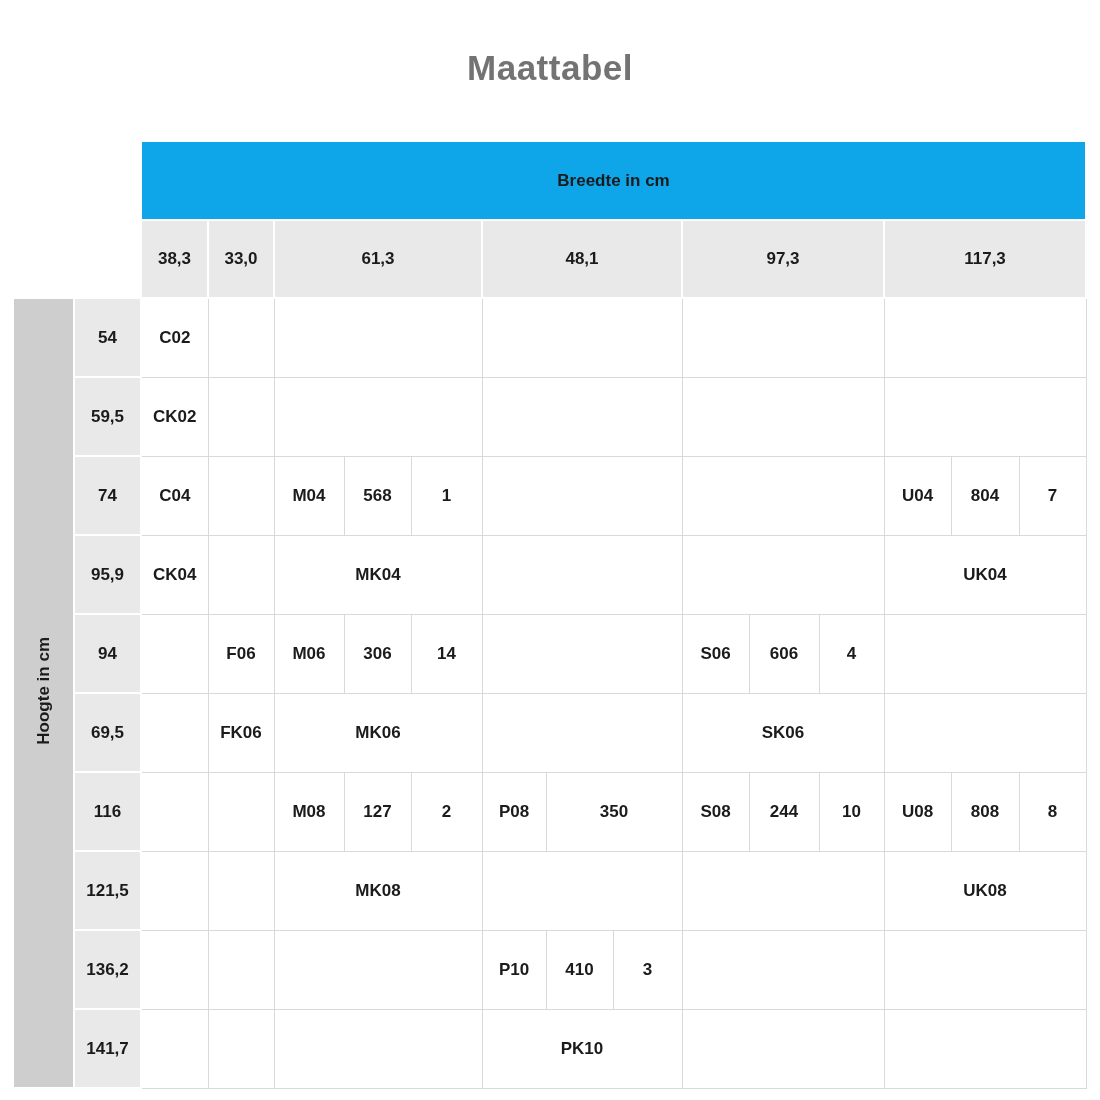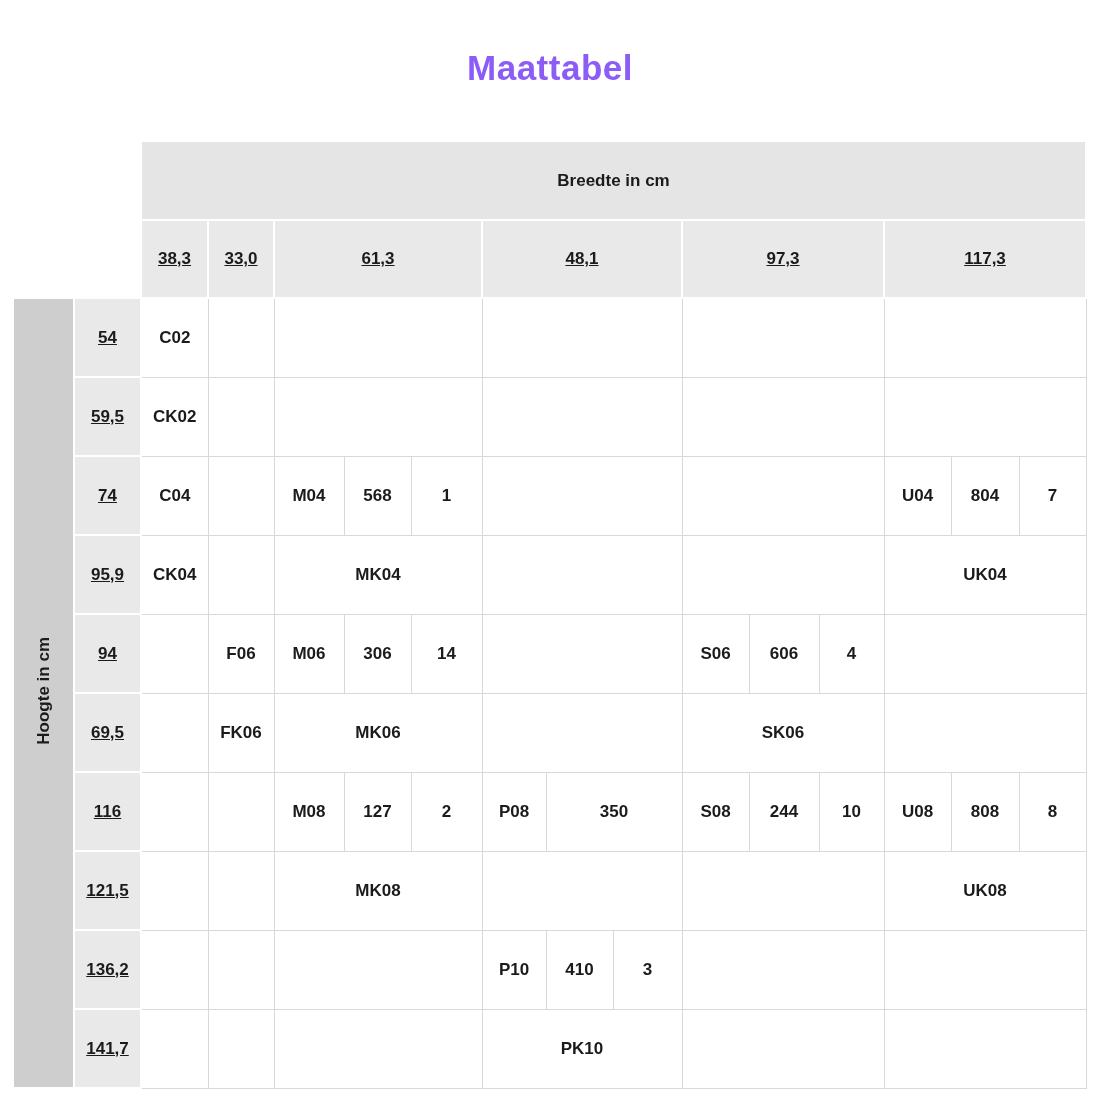--- a/index.html
+++ b/index.html
@@ -19,21 +19,21 @@
   }
   .title {
     position: absolute;
     top: 48px;
     left: 0;
     width: 100%;
     text-align: center;
     font-size: 35px;
     font-weight: bold;
     letter-spacing: 0.5px;
-    color: #8b5cf6;
+    color: #737373;
   }
   table.size-table {
     position: absolute;
     left: 12px;
     top: 140px;
     width: 1073px;
     border-collapse: collapse;
     table-layout: fixed;
   }
   table.size-table td {
@@ -47,27 +47,26 @@
   }
   tr.band-row  { height: 79px; }
   tr.num-row   { height: 78px; }
   tr.body-row  { height: 79px; }
 
   td.blank {
     border: none;
     background: transparent;
   }
   td.band {
-    background: #e5e5e5;
+    background: #0ea5e9;
     border: 2px solid #ffffff;
   }
   td.subhdr {
     background: #eae9e9;
     border: 2px solid #ffffff;
-    text-decoration: underline;
   }
   td.bodycell {
     background: #ffffff;
     border: 1px solid #d9d9d9;
   }
   td.vband {
     background: #cfcecf;
     border: 2px solid #ffffff;
   }
   .rot {

